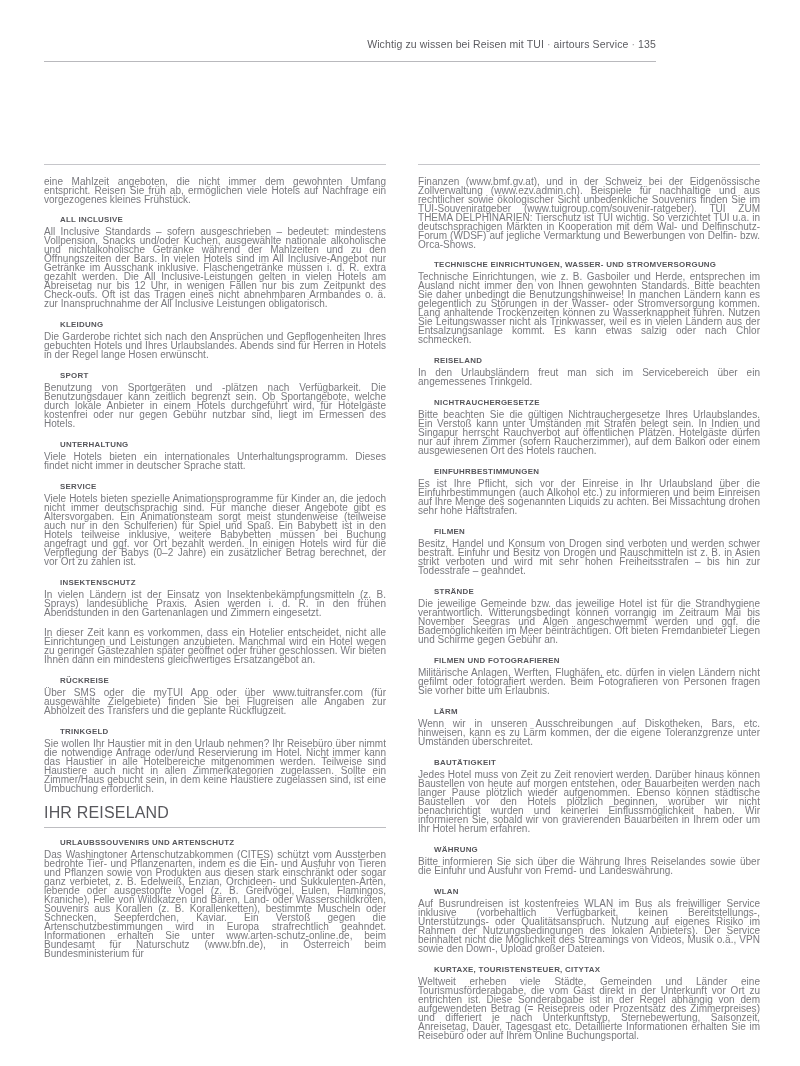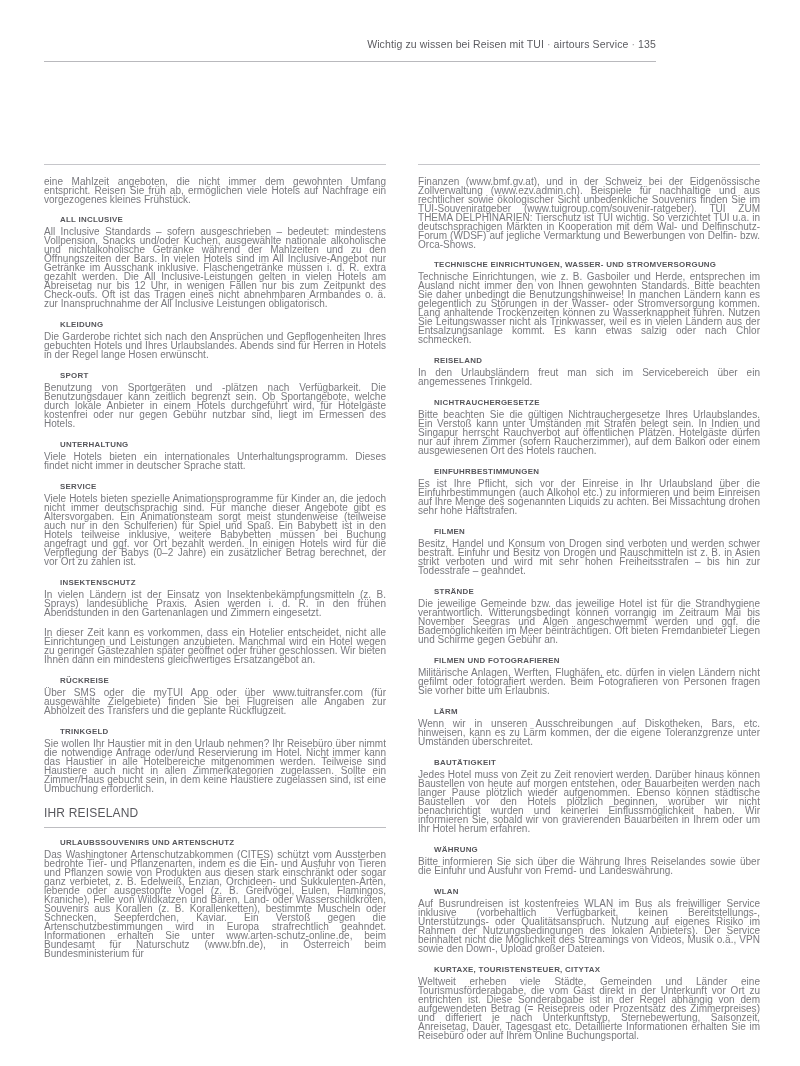--- a/index.html
+++ b/index.html
@@ -87,21 +87,21 @@
     letter-spacing: .02px;
   }
   .blk { margin-bottom: 11px; }
   .blk:last-child { margin-bottom: 0; }
 
   
   .bigsec {
     margin-top: 8px;
   }
   h2.bigsec-title {
-    font-size: 12px;
+    font-size: 16px;
     line-height: 18px;
     font-weight: 400;
     color: #58585d;
     letter-spacing: .18px;
     margin: 0 0 5px 0;
   }
   .bigsec-rule {
     height: 1px;
     background: #bdbdc1;
     margin-bottom: 9px;

